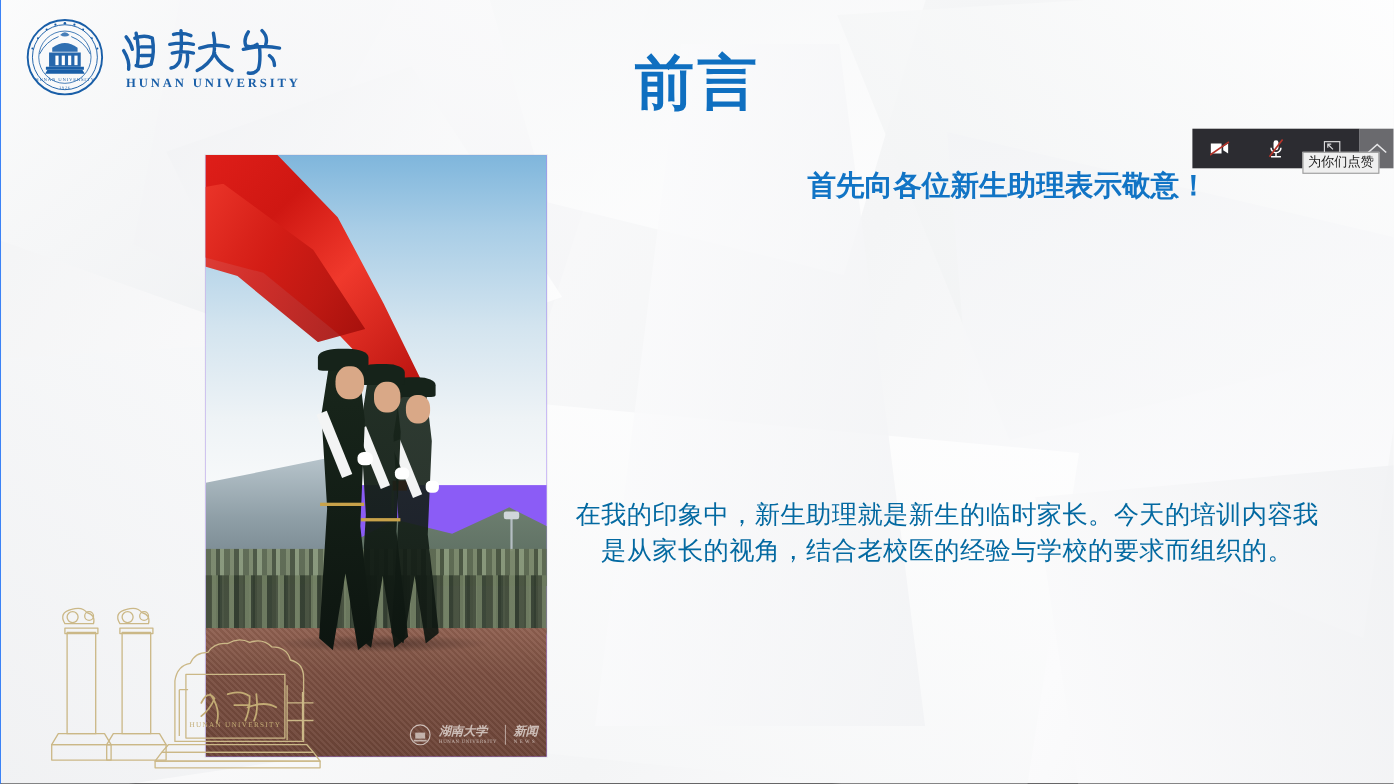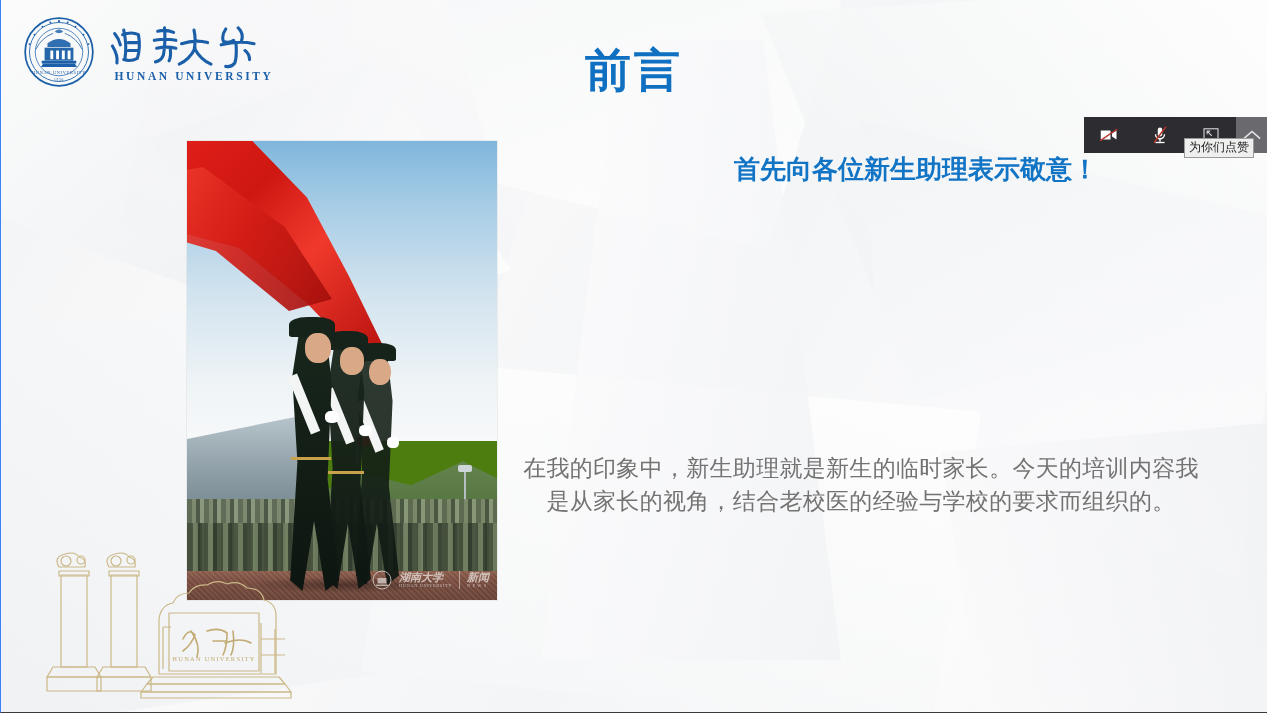--- a/index.html
+++ b/index.html
@@ -84,36 +84,36 @@
     margin-top: 1px;
     font-family: "Liberation Serif", serif;
   }
 
   
   .slide-title {
     position: absolute;
     left: 0; right: 0;
     top: 40px;
     text-align: center;
-    font-size: 46px;
+    font-size: 54px;
     font-weight: 700;
     color: #0f6fc0;
     letter-spacing: 3px;
     font-family: Liberation Sans, sans-serif;
   }
 
   
   .photo {
     position: absolute;
     left: 186px;
     top: 141px;
     width: 310px;
-    height: 459px;
+    height: 547px;
     overflow: hidden;
-    background: #4d7c0f;
+    background: #8b5cf6;
     box-shadow: 0 0 0 1px rgba(0,0,0,0.05);
   }
   .sky {
     position: absolute; left:0; top:0; right:0; height: 300px;
     background: linear-gradient(180deg, #7fb6dc 0%, #a8cde6 22%, #d3e4ef 52%, #eef3f6 80%, #f7f9fa 100%);
   }
   .flag {
     position: absolute; left:-62px; top:-8px; width: 260px; height: 230px;
     background: linear-gradient(135deg,#e8221d 0%,#cf1712 38%,#f0392c 62%,#b5100d 100%);
     clip-path: polygon(0% 4%, 46% 0%, 70% 28%, 86% 62%, 99% 92%, 92% 100%, 70% 74%, 44% 50%, 10% 40%, 0% 26%);
@@ -249,21 +249,21 @@
     white-space: nowrap;
   }
   .paragraph {
     position: absolute;
     left: 515px;
     top: 452px;
     width: 690px;
     text-align: center;
     font-family: "DejaVu Sans", "Liberation Sans", sans-serif;
     font-size: 23px;
-    color: #737373;
+    color: #0369a1;
     line-height: 1.42;
     letter-spacing: .3px;
   }
 
   
   .gate-art {
     position: absolute;
     left: 34px;
     bottom: 0px;
     width: 300px;

